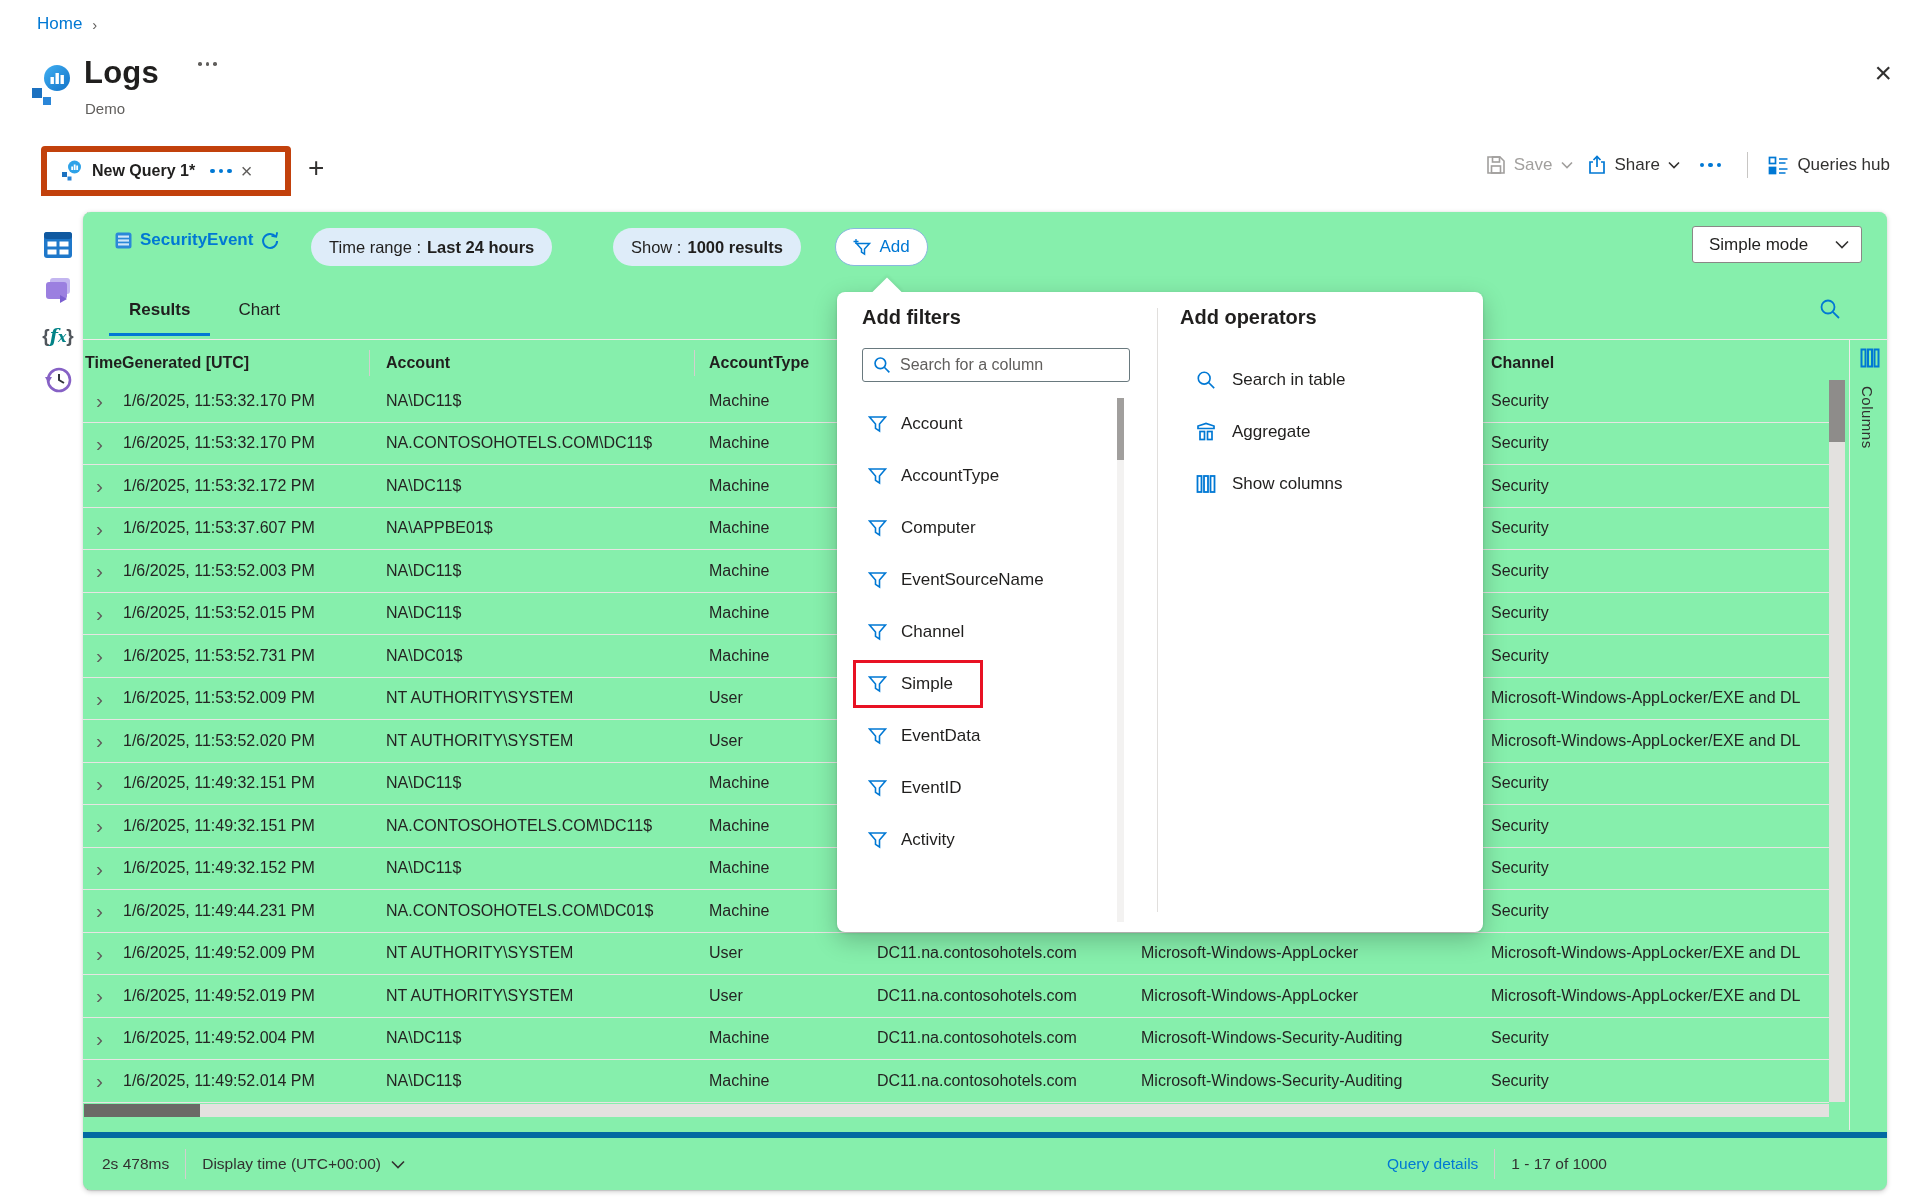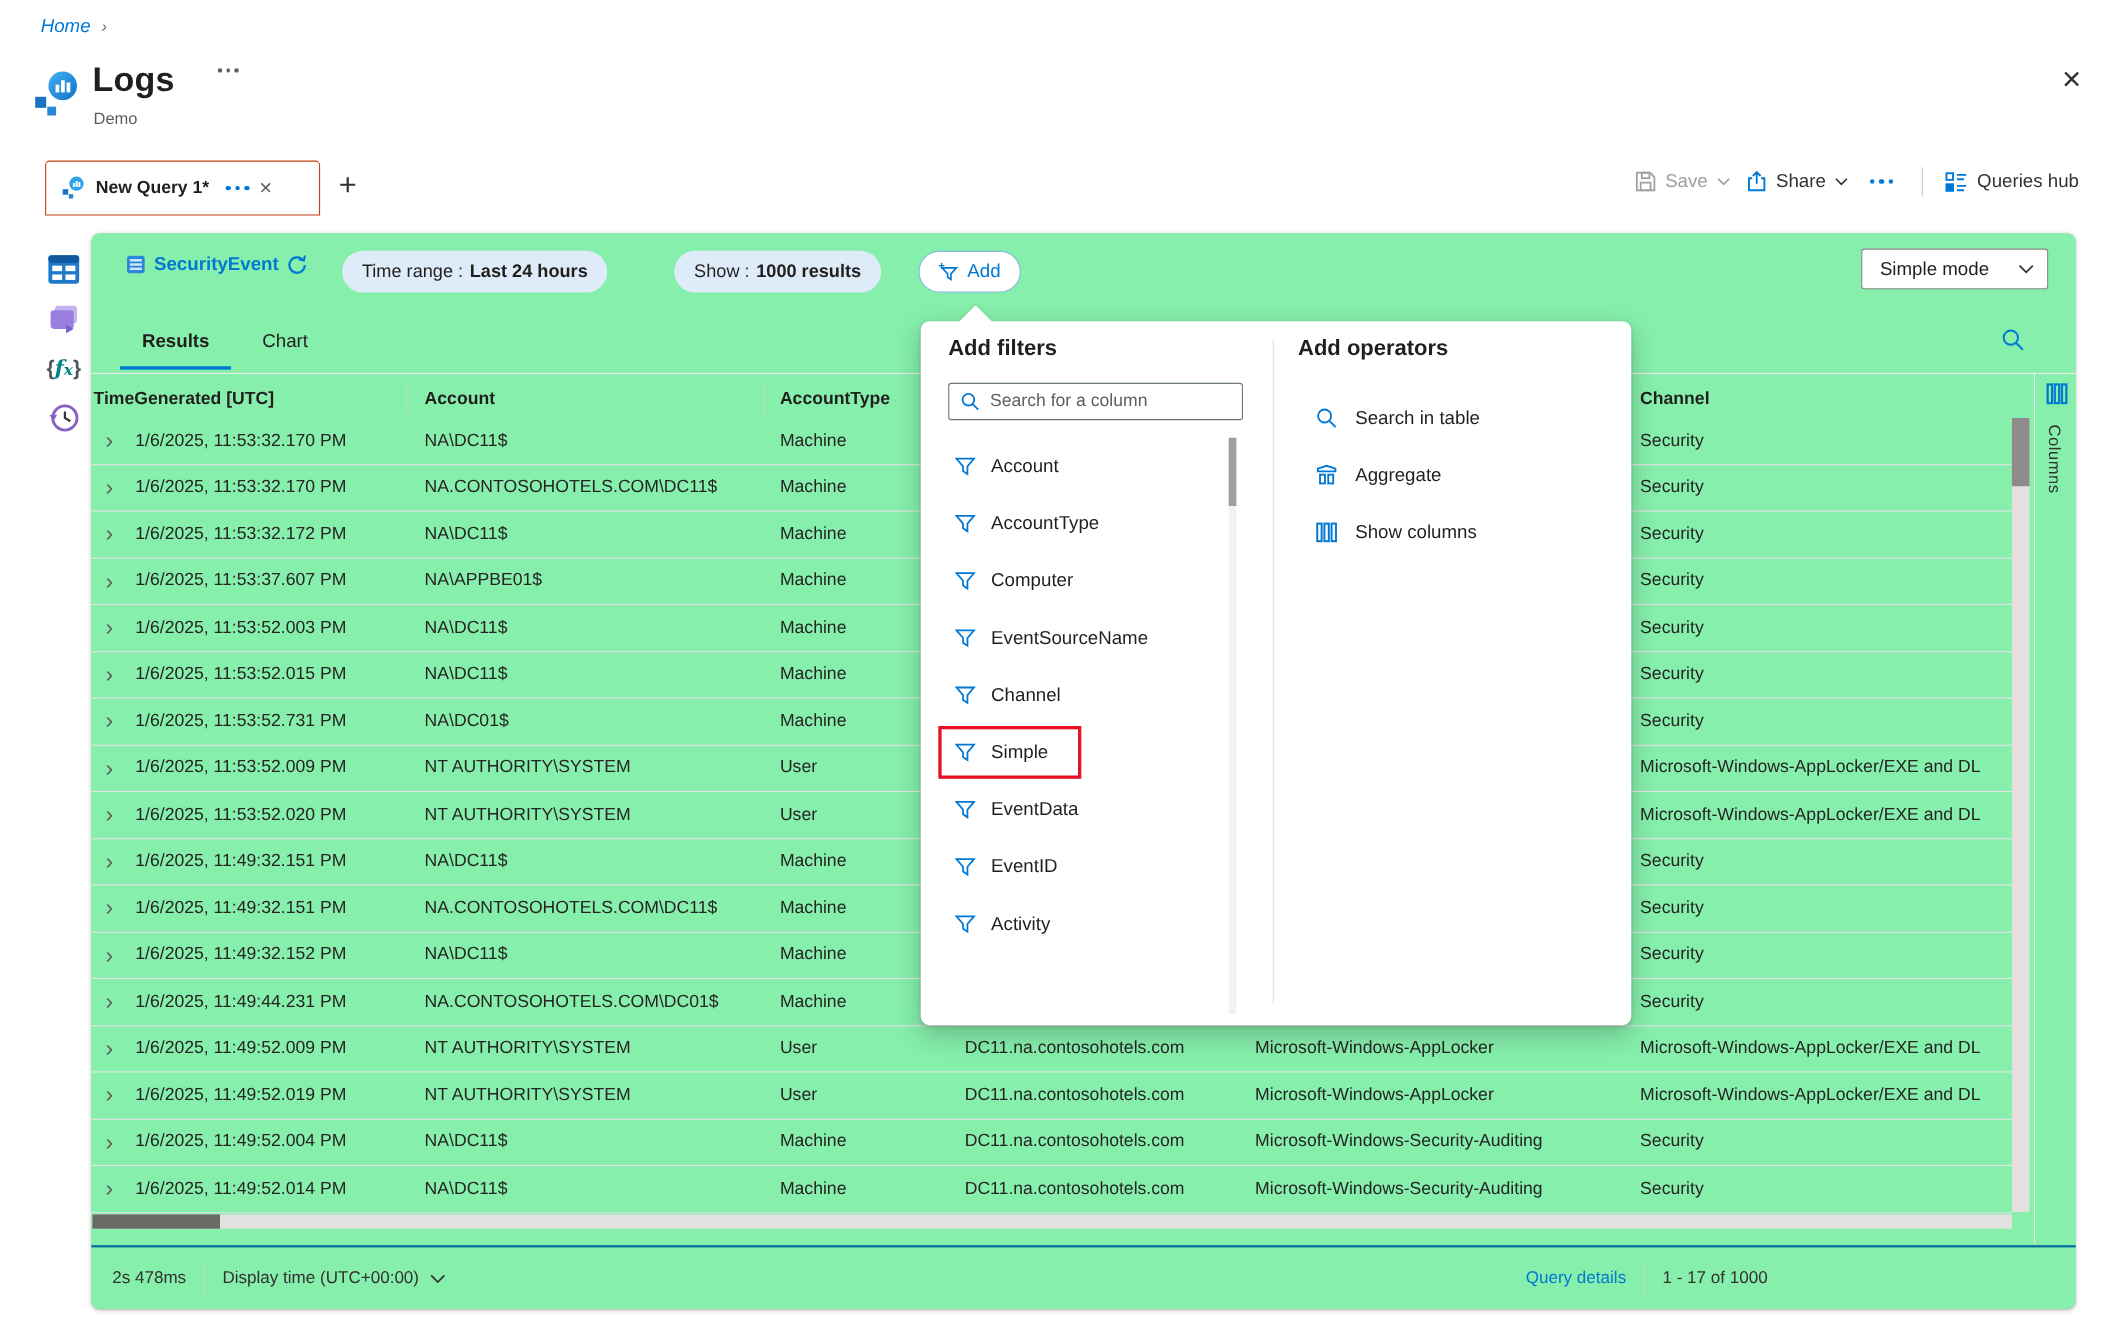--- a/index.html
+++ b/index.html
@@ -1,35 +1,35 @@
 <!DOCTYPE html>
 <html><head>
 <meta charset="utf-8">
 <style>
   * { margin:0; padding:0; box-sizing:border-box; }
   html,body { width:1920px; height:1200px; background:#fff; font-family:"Liberation Sans","DejaVu Sans",sans-serif; color:#252423; overflow:hidden; }
   .stage { position:relative; width:1920px; height:1200px; background:#fff; }
   .abs { position:absolute; }
 
   
-  .breadcrumb { left:37px; top:14px; font-size:17px; display:flex; align-items:center; gap:10px;font-style:italic; }
+  .breadcrumb { left:37px; top:14px; font-size:17px; display:flex; align-items:center; gap:10px; }
   .breadcrumb a { color:#0078d4; text-decoration:none; cursor:pointer; }
   .crumb-chev { color:#605e5c; font-size:15px; }
   .app-icon { left:30px; top:64px; }
   .page-title { left:84px; top:55px; font-size:31px; font-weight:700; color:#201f1e; letter-spacing:.2px; }
   .title-more { left:198px; top:62px; }
   .subtitle { left:85px; top:100px; font-size:15px; color:#605e5c; }
   .top-close { right:28px; top:58px; font-size:30px; font-weight:300; color:#323130; cursor:pointer; line-height:1; }
 
   .dots { display:flex; gap:4px; align-items:center; cursor:pointer; }
   .dots i { width:3.5px; height:3.5px; border-radius:50%; background:#605e5c; }
   .dots.blue i { width:4.5px; height:4.5px; background:#0078d4; }
 
   
-  .querytab { left:41px; top:146px; width:250px; height:50px; border:1px solid #c2410c; border-radius:4px 4px 0 0; background:#fff; display:flex; align-items:center; gap:9px; padding:0 12px 0 14px; cursor:pointer; }
+  .querytab { left:41px; top:146px; width:250px; height:50px; border:6px solid #c2410c; border-radius:4px 4px 0 0; background:#fff; display:flex; align-items:center; gap:9px; padding:0 12px 0 14px; cursor:pointer; }
   .querytab .tlabel { font-size:16px; font-weight:700; color:#201f1e; white-space:nowrap; }
   .tab-close { color:#605e5c; font-size:20px; line-height:1; cursor:pointer; }
   .new-tab { left:308px; top:154px; font-size:28px; font-weight:300; color:#323130; cursor:pointer; line-height:1; }
 
   .toolbar { right:30px; top:152px; display:flex; align-items:center; gap:14px; font-size:17px;justify-content:flex-end; }
   .tool { display:flex; align-items:center; gap:8px; cursor:pointer; color:#323130; white-space:nowrap; }
   .tool.disabled { color:#a19f9d; }
   .tb-divider { width:1px; height:26px; background:#c8c6c4; margin:0 6px; }
   .chev-svg { display:inline-block; }
 
@@ -71,21 +71,21 @@
   .vscroll { left:1746px; top:168px; width:16px; height:722px; background:#e3e1df; cursor:pointer; }
   .vthumb { position:absolute; left:0; top:0; width:16px; height:62px; background:#8e8c8a; }
   .hscroll { left:1px; top:892px; width:1745px; height:13px; background:#e3e1df; cursor:pointer; }
   .hthumb { position:absolute; left:0; top:0; width:116px; height:13px; background:#6b6966; }
 
   .columns-strip { left:1766px; top:128px; width:38px; height:790px; border-left:1px solid #edebe9; }
   .col-toggle { position:absolute; left:10px; top:8px; cursor:pointer; }
   .col-label { position:absolute; left:9px; top:46px; writing-mode:vertical-rl; font-size:15px; color:#323130; letter-spacing:.5px; }
 
   
-  .bottombar { left:0; top:920px; width:1804px; height:58px; border-top:2px solid #0369a1; display:flex; align-items:center; font-size:15.5px; color:#323130; }
+  .bottombar { left:0; top:920px; width:1804px; height:58px; border-top:6px solid #0369a1; display:flex; align-items:center; font-size:15.5px; color:#323130; }
   .bb-left { display:flex; align-items:center; gap:16px; margin-left:19px; }
   .bb-div { width:1px; height:30px; background:#d2d0ce; }
   .bb-disp { display:flex; align-items:center; gap:10px; cursor:pointer; }
   .bb-right { margin-left:auto; display:flex; align-items:center; gap:16px; margin-right:280px; }
   .bb-link { color:#0078d4; cursor:pointer; }
 
   
   .popup { left:837px; top:292px; width:646px; height:640px; background:#fff; border-radius:8px; box-shadow:0 8px 24px rgba(0,0,0,.22), 0 1px 3px rgba(0,0,0,.14); z-index:40; }
   .beak { position:absolute; left:39px; top:-10px; width:22px; height:22px; background:#fff; transform:rotate(45deg); box-shadow:-2px -2px 3px rgba(0,0,0,.05); }
   .pop-left { position:absolute; left:0; top:0; width:320px; height:640px; padding:14px 0 0 25px; }

